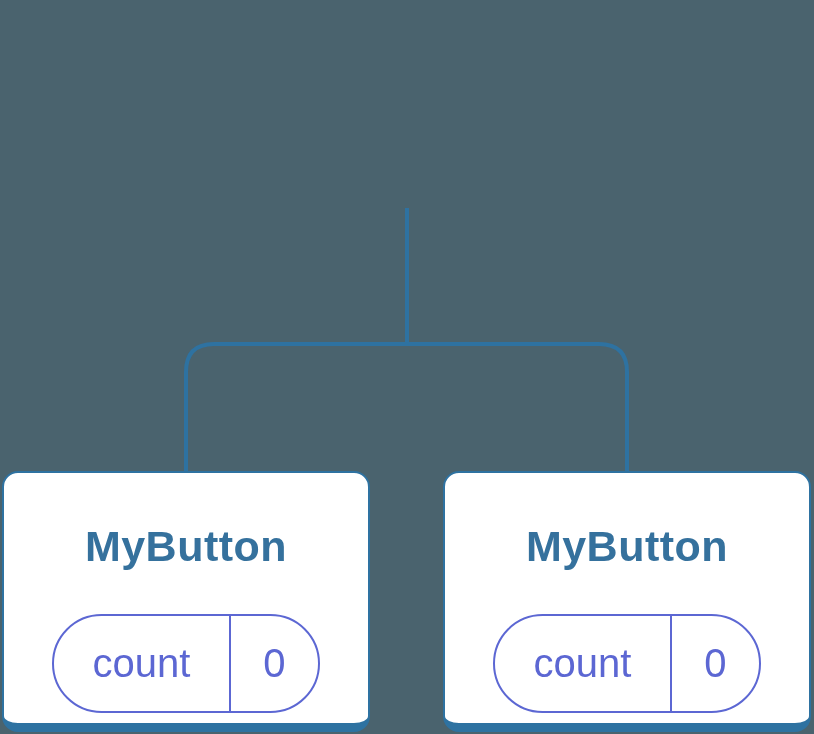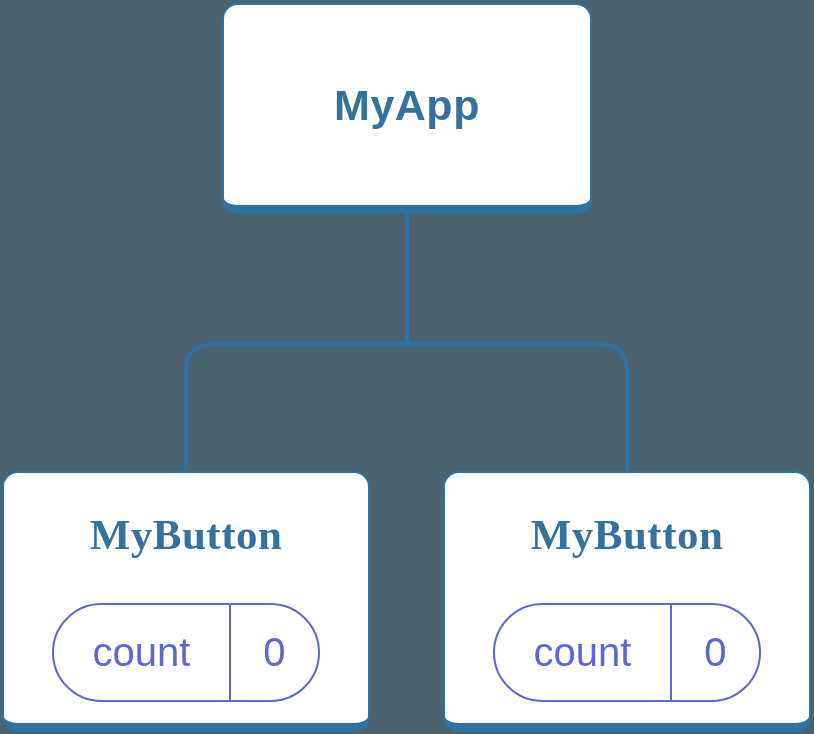--- a/index.html
+++ b/index.html
@@ -49,22 +49,21 @@
   .node-child-right { left: 443px; }
   .node-label {
     color: #35719D;
     font-size: 43px;
     line-height: 48px;
     font-weight: 700;
     letter-spacing: 0.5px;
     white-space: nowrap;
   }
   .node-child .node-label {
-    margin-top: 38px;
-    font-family: Liberation Serif, serif;
+    margin-top: 49px;
   }
   .state-pill {
     box-sizing: border-box;
     margin-top: 44px;
     width: 268px;
     height: 99px;
     background: #FFFFFF;
     border: 2.5px solid #5C67D3;
     border-radius: 50px;
     display: flex;
@@ -93,23 +92,20 @@
 </head>
 <body>
 
 <div class="canvas">
 
   <svg class="connectors" viewBox="0 0 814 734" fill="none" xmlns="http://www.w3.org/2000/svg">
     <path d="M407 208 L407 344" stroke-width="4" stroke="#2E72A1"></path>
     <path d="M186 473 L186 372 Q186 344 214 344 L599 344 Q627 344 627 372 L627 473" stroke-width="4" stroke="#2E72A1"></path>
   </svg>
 
-  <div class="node node-root">
-    <div class="node-label">MyApp</div>
-  </div>
 
   <div class="node node-child node-child-left">
     <div class="node-label">MyButton</div>
     <div class="state-pill">
       <div class="state-name">count</div>
       <div class="state-value">0</div>
     </div>
   </div>
 
   <div class="node node-child node-child-right">

